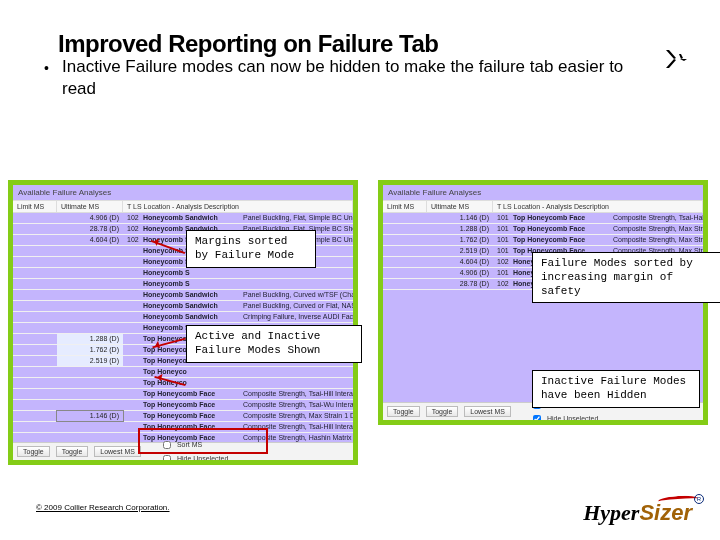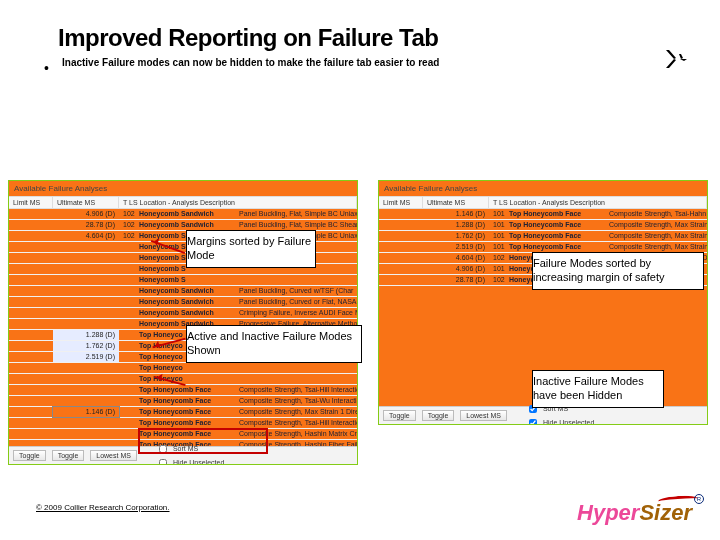--- a/index.html
+++ b/index.html
@@ -6,44 +6,44 @@
   html, body {
     margin: 0; padding: 0;
     width: 720px; height: 540px;
     font-family: Arial, Helvetica, sans-serif;
     background: #fff;
     position: relative;
     overflow: hidden;
   }
   .title {
     position: absolute;
-    top: 24px; left: 58px;
+    top: 30px; left: 58px;
     font-size: 24px; font-weight: 900;
     letter-spacing: -0.5px;
   }
   .plane {
     position: absolute;
     top: 48px; right: 32px;
   }
   .bullet {
     position: absolute;
     top: 60px; left: 44px;
     font-size: 14px;
     color: #000;
   }
   .bullet-text {
     position: absolute;
     top: 56px; left: 62px; right: 60px;
-    font-size: 10px; font-weight: 700;
+    font-size: 17px; font-weight: 400;
     line-height: 1.3;
   }
   .panel {
     position: absolute;
-    border: 1px solid #84cc16;
-    background: #f97316;
+    border: 5px solid #84cc16;
+    background: #c4b5fd;
     font-size: 7px;
     color: #333;
     overflow: hidden;
   }
   .panel.left  { top: 180px; left: 8px;  width: 350px; height: 285px; }
   .panel.right { top: 180px; left: 378px; width: 330px; height: 245px; }
   .panel-title {
     font-size: 8px; color: #444;
     padding: 3px 5px;
     border-bottom: 1px solid #ddd;
@@ -109,39 +109,40 @@
     border: 2px solid #c40000;
     pointer-events: none;
   }
   .highlight-left { left: 138px; top: 428px; width: 130px; height: 26px; }
   .callout {
     position: absolute;
     background: #fff;
     border: 1px solid #000;
     font-size: 11px;
     line-height: 1.25;
-    padding: 4px 0;
+    padding: 4px 8px;
     color: #000;
+    font-family: Liberation Mono, monospace;
   }
   .callout.c1p { top: 230px; left: 186px; width: 130px; }
   .callout.c2p { top: 325px; left: 186px; width: 176px; }
-  .callout.c3p { top: 252px; left: 532px; width: 172px; }
-  .callout.c4p { top: 370px; left: 532px; width: 132px; }
+  .callout.c3p { top: 252px; left: 532px; width: 189px; }
+  .callout.c4p { top: 370px; left: 532px; width: 168px; }
   .copyright {
     position: absolute;
     bottom: 28px; left: 36px;
     font-size: 8px; color: #000; text-decoration: underline;
   }
   .logo {
     position: absolute;
     bottom: 14px; right: 28px;
     font-size: 22px; font-weight: 900;
     font-style: italic;
   }
-  .logo .hy { color: #ec4899; }
+  .logo .hy { color: #000000; font-family: Liberation Serif, serif; }
   .logo .sz { color: #a16207; }
   .logo .sw {
     position: absolute;
     top: -4px; right: -6px;
     width: 40px; height: 8px;
     border-top: 3px solid #c40000;
     border-radius: 50%;
     transform: rotate(-4deg);
   }
   .logo .tm {

